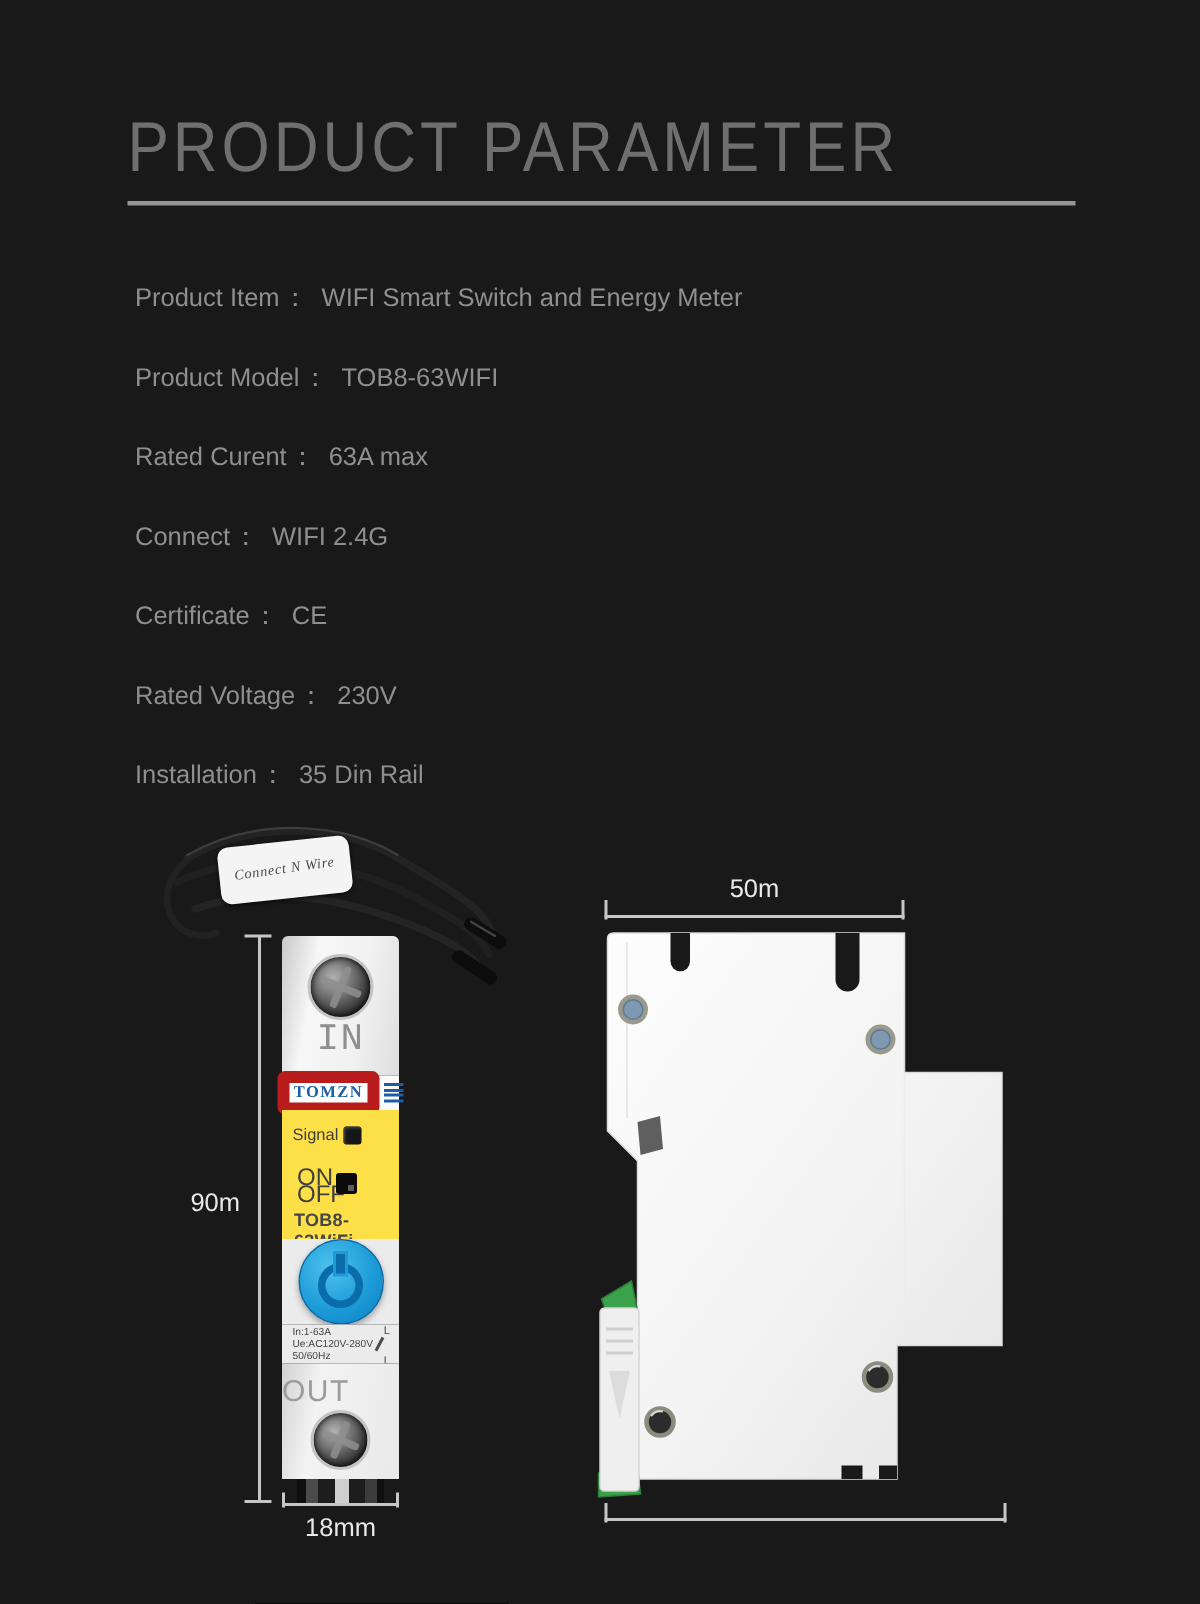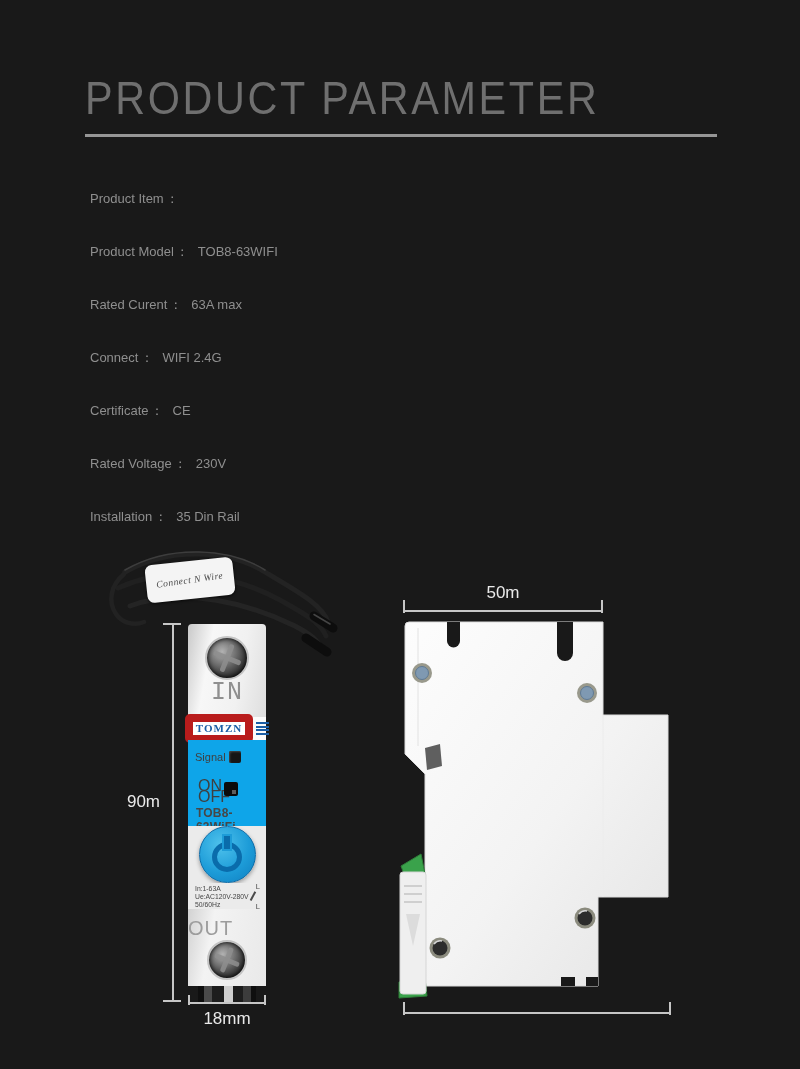--- a/index.html
+++ b/index.html
@@ -13,21 +13,21 @@
 
   
   .title {
     left:85px; top:70px; color:#6f6f6f; font-size:47px; letter-spacing:3px;
     transform:scaleX(.88); transform-origin:left center; white-space:nowrap;
   }
   .title-underline { left:85px; top:134px; width:632px; height:3px; background:#969696; }
 
   
   .specs { left:90px; top:172px; width:620px; }
-  .spec-row { height:53px; display:flex; align-items:center; font-size:13px; color:#8f8f8f; }
+  .spec-row { height:53px; display:flex; align-items:center; font-size:17px; color:#8f8f8f; }
   .spec-sep { margin:0 2px; }
   .spec-val { margin-left:7px; }
 
   
   .dim-label { color:#e9e9e9; font-size:17px; text-align:center; }
   .dim-line  { background:#c6c6c6; }
 
   
   .wire-tag {
     left:146px; top:561px; width:88px; height:38px; background:#f4f4f4;
@@ -37,21 +37,21 @@
   .wire-tag span {
     font-family:"Liberation Serif", serif; font-style:italic; font-size:9.5px;
     color:#4a4a4a; letter-spacing:.5px; white-space:nowrap; transform:rotate(-2deg);
   }
 
   
   .front-device { left:188px; top:624px; width:78px; height:378px; border-radius:4px 4px 0 0; }
   .sec { position:relative; width:100%; }
   .sec-in   { height:93px; background:linear-gradient(100deg,#c9c9c9 0%,#f7f7f7 28%,#f1f1f1 65%,#dedede 100%); border-radius:4px 4px 0 0; }
   .sec-brand{ height:23px; background:#fbfbfb; display:flex; align-items:center; justify-content:center; gap:3px; }
-  .sec-face { height:86px; background:#0ea5e9; }
+  .sec-face { height:86px; background:#fde047; }
   .sec-btn  { height:57px; background:#ebebeb; display:flex; align-items:center; justify-content:center; }
   .sec-rate { height:26px; background:#ebebeb; }
   .sec-out  { height:77px; background:linear-gradient(100deg,#d2d2d2 0%,#f3f3f3 30%,#e9e9e9 100%); }
   .sec-tail { height:16px; width:58px; margin:0 auto;
     background:linear-gradient(90deg,#0f0f0f 0 10%,#4a4a4a 10% 24%,#1d1d1d 24% 44%,#cfcfcf 44% 60%,#1d1d1d 60% 78%,#3c3c3c 78% 92%,#0f0f0f 92%); }
 
   .screw {
     position:absolute; border-radius:50%;
     background:radial-gradient(circle at 38% 34%, #b2b2b2 0%, #6f6f6f 38%, #242424 78%);
     border:2px solid #c4c4c4; box-shadow:inset 0 0 5px #000;
@@ -106,20 +106,21 @@
 
 <div class="stage">
 
   <div class="abs title">PRODUCT PARAMETER</div>
   <div class="abs title-underline"></div>
 
   <div class="abs specs">
     <div class="spec-row">
       <span>Product Item</span>
         <span class="spec-sep">：</span>
+        <span class="spec-val">WIFI Smart Switch and Energy Meter</span>
     </div>
     <div class="spec-row">
       <span>Product Model</span>
         <span class="spec-sep">：</span>
         <span class="spec-val">TOB8-63WIFI</span>
     </div>
     <div class="spec-row">
       <span>Rated Curent</span>
         <span class="spec-sep">：</span>
         <span class="spec-val">63A max</span>

